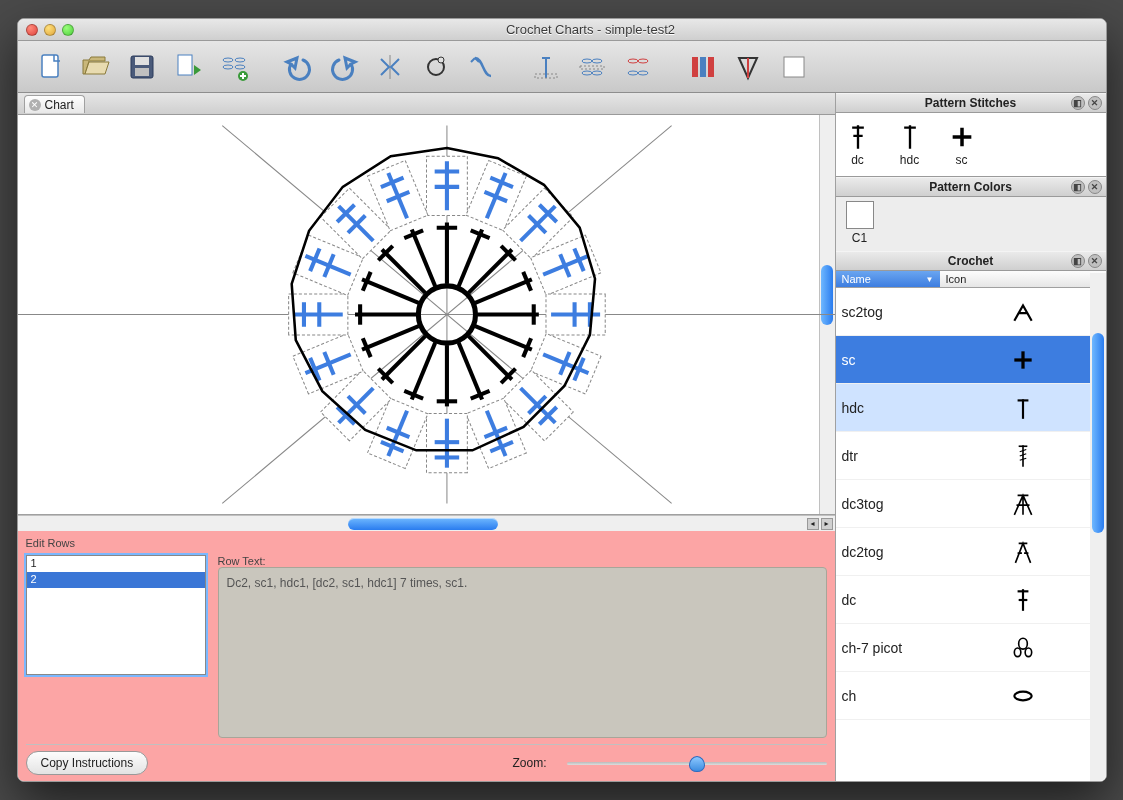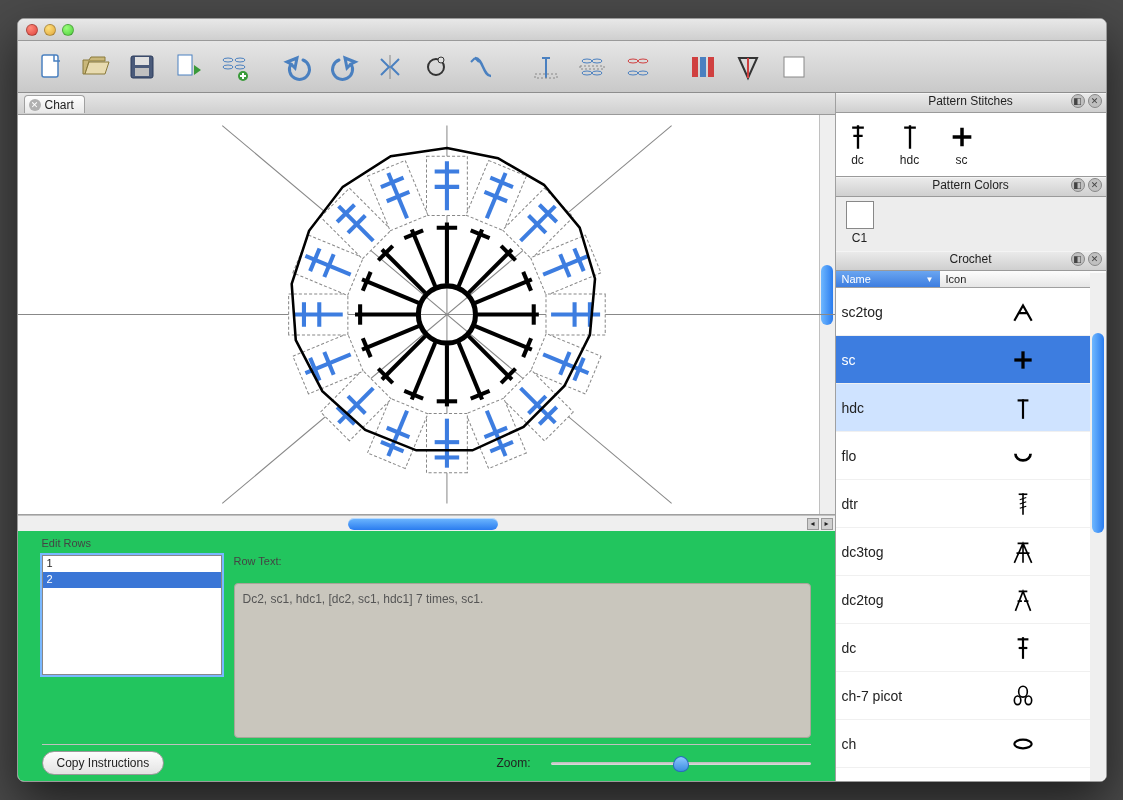--- a/index.html
+++ b/index.html
@@ -20,40 +20,40 @@
 .left{flex:1;display:flex;flex-direction:column;border-right:1px solid #a0a0a0;overflow:hidden}
 .tabbar{height:22px;background:linear-gradient(#e6e6e6,#cfcfcf);border-bottom:1px solid #9a9a9a;display:flex;align-items:center;padding-left:6px}
 .tab{height:18px;background:linear-gradient(#fefefe,#e8e8e8);border:1px solid #a0a0a0;border-bottom:none;border-radius:4px 4px 0 0;padding:1px 10px 0 4px;display:flex;align-items:center;gap:4px;font-size:11px}
 .tab .x{width:12px;height:12px;border-radius:50%;background:#b0b0b0;color:#fff;font-size:9px;line-height:12px;text-align:center}
 .canvas{flex:1;background:#fff;position:relative;overflow:hidden;border-bottom:1px solid #a0a0a0}
 .canvas svg{position:absolute;inset:0;width:100%;height:100%}
 .hscroll{height:16px;background:#efefef;border-top:1px solid #c0c0c0;position:relative}
 .hthumb{position:absolute;top:2px;left:330px;width:150px;height:12px;border-radius:6px;background:linear-gradient(#6fb8ff,#2a7cef);box-shadow:inset 0 1px 0 rgba(255,255,255,.5)}
 .rownav{position:absolute;right:2px;top:2px;display:flex;gap:2px}
 .rownav span{width:12px;height:12px;background:#d0d0d0;border:1px solid #999;font-size:8px;line-height:10px;text-align:center}
-.editpanel{height:250px;background:#22c55e;display:flex;flex-direction:column;padding:6px 24px;gap:6px}
+.editpanel{height:250px;background:#fca5a5;display:flex;flex-direction:column;padding:6px 8px;gap:6px}
 .editpanel .lbl{font-size:11px;color:#444}
 .editrow{display:flex;gap:12px;flex:1}
 .rowlist{width:180px;height:120px;background:#fff;border:1px solid #888;box-shadow:0 0 0 2px #7ab8ff}
 .rowlist div{height:16px;padding:1px 4px;font-size:11px}
 .rowlist .sel{background:#3a76d6;color:#fff}
-.rowtext{flex:1;display:flex;flex-direction:column;gap:16px}
+.rowtext{flex:1;display:flex;flex-direction:column;gap:0}
 .rowtext .lbl{font-size:11px}
 .rowtext .ta{flex:1;background:#c9c6bd;border:1px solid #a8a599;border-radius:4px;padding:8px;font-size:12px;color:#555}
 .rowbtns{display:flex;gap:8px;align-items:center}
 .iconbtn{width:36px;height:30px;background:linear-gradient(#fdfdfd,#e3e3e3);border:1px solid #999;border-radius:5px;display:flex;align-items:center;justify-content:center}
 .pillbtn{height:24px;padding:0 14px;background:linear-gradient(#fdfdfd,#e3e3e3);border:1px solid #999;border-radius:12px;font-size:12px;display:flex;align-items:center}
 .footer{display:flex;align-items:center;gap:20px;padding-top:6px;border-top:1px solid #c0c0c0;margin-top:auto}
 .footer .spacer{flex:1}
 .slider{width:260px;height:16px;position:relative}
 .slider .track{position:absolute;top:7px;left:0;right:0;height:3px;background:linear-gradient(#bbb,#ddd);border-radius:2px}
 .slider .thumb{position:absolute;top:1px;left:122px;width:16px;height:16px;border-radius:50% 50% 50% 50%/60% 60% 40% 40%;background:linear-gradient(#8cc8ff,#3d8de0);border:1px solid #2a6abf}
 .right{width:270px;display:flex;flex-direction:column;background:#ededed;overflow:hidden}
 .panel{display:flex;flex-direction:column}
-.phdr{height:20px;background:linear-gradient(#eaeaea,#cfcfcf);border-top:1px solid #f4f4f4;border-bottom:1px solid #9a9a9a;display:flex;justify-content:center;position:relative;font-size:11px;font-weight:normal;color:#444}
+.phdr{height:20px;background:linear-gradient(#eaeaea,#cfcfcf);border-top:1px solid #f4f4f4;border-bottom:1px solid #9a9a9a;display:flex;align-items:center;justify-content:center;position:relative;font-size:11px;font-weight:bold;color:#444}
 .phdr .pbtns{position:absolute;right:4px;display:flex;gap:3px}
 .pbtns span{width:14px;height:14px;border-radius:50%;background:#c0c0c0;border:1px solid #888;font-size:9px;line-height:12px;text-align:center;color:#444}
 .pstitches{height:64px;background:#fff;display:flex;align-items:center;padding:4px 8px;gap:24px;border-bottom:1px solid #9a9a9a}
 .pstitch{display:flex;flex-direction:column;align-items:center;gap:2px;font-size:11px}
 .pstitch svg{width:28px;height:28px}
 .pcolors{height:54px;background:#ededed;display:flex;align-items:flex-end;padding:6px 10px;gap:8px}
 .cswatch{display:flex;flex-direction:column;align-items:center;gap:2px;font-size:11px}
 .cswatch .box{width:28px;height:28px;border:1px solid #888;background:#fff}
 .stitchlist{flex:1;background:#fff;overflow:hidden;position:relative;display:flex;flex-direction:column}
 .shdr{display:flex;background:linear-gradient(#fdfdfd,#e6e6e6);border-bottom:1px solid #a0a0a0}
@@ -75,20 +75,21 @@
 </head>
 <body>
 
 <div class="window">
   <div class="titlebar">
     <div class="traffic">
       <div class="light red"></div>
       <div class="light yellow"></div>
       <div class="light green"></div>
     </div>
+    <div class="title">Crochet Charts - simple-test2</div>
   </div>
 
   <div class="toolbar">
     <div class="tbtn">
         <svg viewBox="0 0 34 34">
           <rect x="9" y="5" width="16" height="22" rx="2" fill="#fff" stroke="#4a80c0" stroke-width="1.5"></rect>
           <path d="M21 5v6h6" fill="none" stroke="#4a80c0" stroke-width="1.5"></path>
         </svg>
       </div>
     <div class="tbtn">
@@ -435,28 +436,20 @@
           <div class="srow alt">
               <div class="sname">hdc</div>
               <div class="sicon">
                 <svg viewBox="0 0 24 24">
                   <line x1="12" y1="4" x2="12" y2="22" stroke="#000" stroke-width="2"></line>
                   <line x1="7" y1="5" x2="17" y2="5" stroke="#000" stroke-width="2"></line>
                 </svg>
               </div>
             </div>
           <div class="srow">
-              <div class="sname">flo</div>
-              <div class="sicon">
-                <svg viewBox="0 0 24 24">
-                  <path d="M5 10a7 6 0 0 0 14 0" fill="none" stroke="#000" stroke-width="2.5"></path>
-                </svg>
-              </div>
-            </div>
-          <div class="srow">
               <div class="sname">dtr</div>
               <div class="sicon">
                 <svg viewBox="0 0 24 24">
                   <line x1="12" y1="2" x2="12" y2="22" stroke="#000" stroke-width="1.5"></line>
                   <line x1="8" y1="3" x2="16" y2="3" stroke="#000" stroke-width="1.5"></line>
                   <line x1="9" y1="8" x2="15" y2="6" stroke="#000"></line>
                   <line x1="9" y1="12" x2="15" y2="10" stroke="#000"></line>
                   <line x1="9" y1="16" x2="15" y2="14" stroke="#000"></line>
                 </svg>
               </div>

